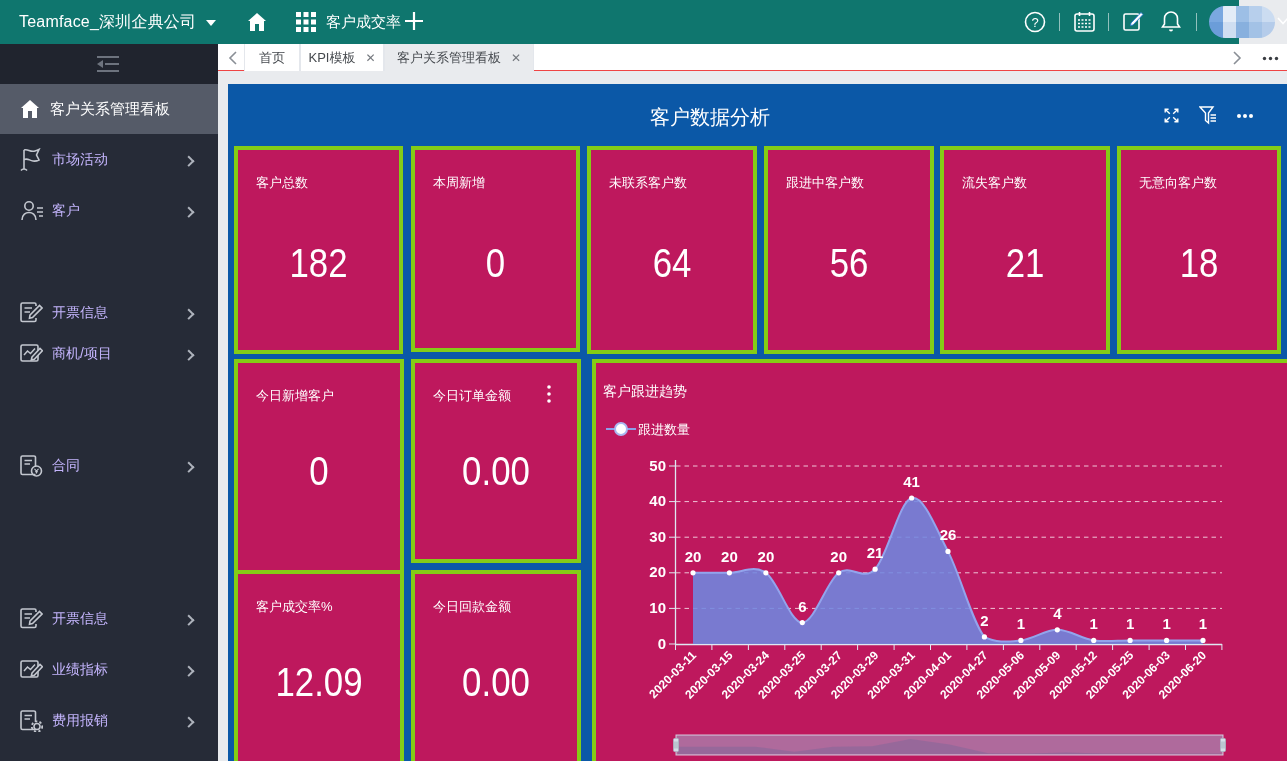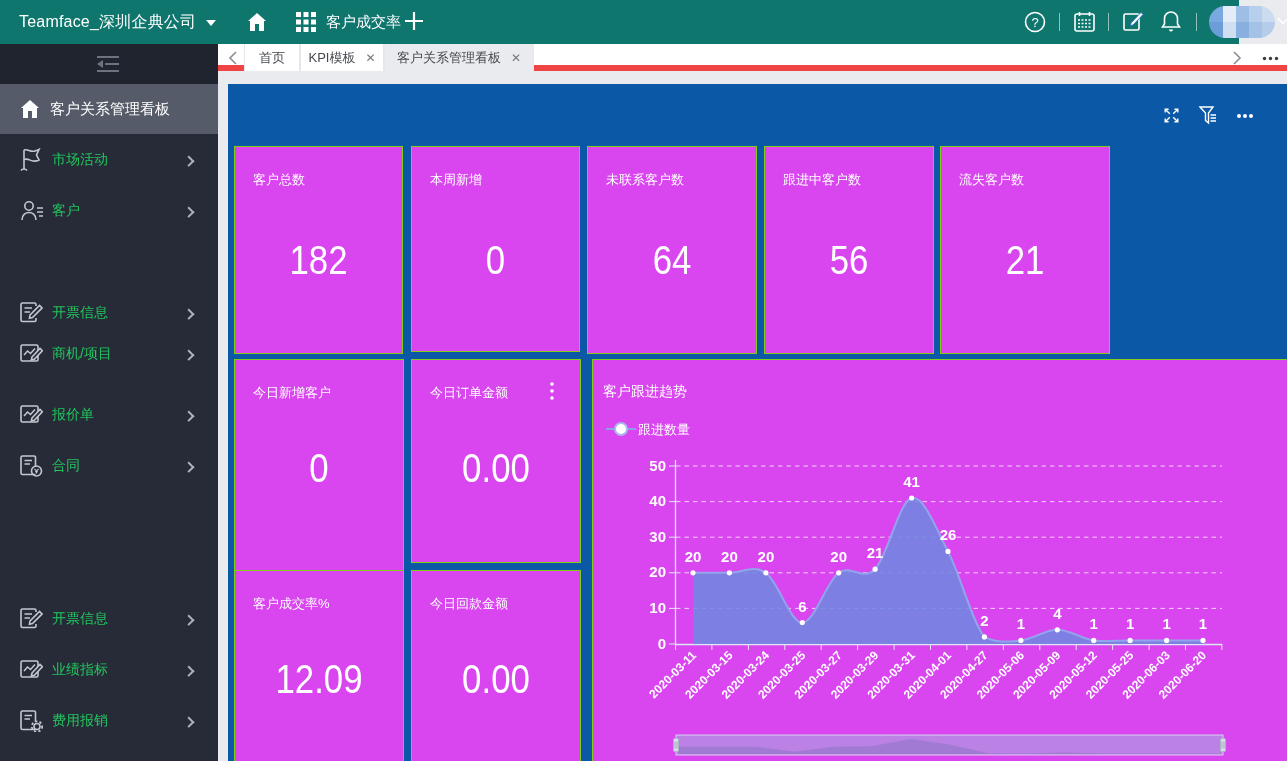--- a/index.html
+++ b/index.html
@@ -6,36 +6,36 @@
 .abs{position:absolute}
 body{position:relative;background:#e9ebee}
 
 #topbar{position:absolute;left:0;top:0;width:1239px;height:44px;background:#0f766e;color:#fff}
 #topbar .brand{position:absolute;left:19px;top:12px;font-size:16px;letter-spacing:.2px}
 .caret{display:inline-block;width:0;height:0;border-left:5px solid transparent;border-right:5px solid transparent;border-top:6px solid #fff;vertical-align:middle;margin-left:10px}
 .tsep{position:absolute;top:13px;width:1px;height:18px;background:rgba(255,255,255,.55)}
 
 #sidebar{position:absolute;left:0;top:44px;width:218px;height:717px;background:#262b37;overflow:hidden}
 #sbhead{position:absolute;left:0;top:0;width:218px;height:40px;background:#20242e}
-.mitem{position:absolute;left:0;width:218px;height:51px;color:#22c55e;font-size:14px}
+.mitem{position:absolute;left:0;width:218px;height:51px;color:#c4b5fd;font-size:14px}
 .mitem .txt{position:absolute;left:52px;top:50%;transform:translateY(-50%)}
 .mitem .chev{position:absolute;right:28px;top:50%;transform:translateY(-50%);width:8px;height:8px;border-top:2px solid #aeb3bc;border-right:2px solid #aeb3bc;rotate:45deg}
 .mitem svg{position:absolute;left:20px;top:50%;transform:translateY(-50%)}
 #active-item{position:absolute;left:0;top:40px;width:218px;height:50px;background:#555b68;color:#fff;font-size:15px}
 #active-item .txt{position:absolute;left:50px;top:50%;transform:translateY(-50%)}
 
-#tabbar{position:absolute;left:218px;top:44px;width:1069px;height:27px;background:#fff;border-bottom:6px solid #ef4444}
+#tabbar{position:absolute;left:218px;top:44px;width:1069px;height:27px;background:#fff;border-bottom:1px solid #ef4444}
 .tab{position:absolute;top:0;height:27px;font-size:13px;color:#45494e;border-right:1px solid #e4e7ec;border-left:1px solid #e4e7ec;background:#fff;display:flex;align-items:center;justify-content:center}
 .tab .x{color:#73777d;font-size:12px;margin-left:10px}
 #gap{position:absolute;left:218px;top:72px;width:1069px;height:12px;background:#e9ebee}
 #gutter{position:absolute;left:218px;top:84px;width:10px;height:677px;background:#e9ebee}
 
 #dash{position:absolute;left:228px;top:84px;width:1059px;height:677px;background:#0b58a7}
 #dtitle{position:absolute;left:0;top:20px;width:964px;text-align:center;color:#fff;font-size:20px}
-.card{position:absolute;background:#d946ef;border:1px solid #84cc16;color:#fff}
+.card{position:absolute;background:#be185d;border:4px solid #84cc16;color:#fff}
 .card .lab{position:absolute;left:18px;top:24px;font-size:13px}
 .card .val{position:absolute;left:0;width:100%;text-align:center;font-size:40px;transform:scaleX(.87);transform-origin:center}
 </style></head>
 <body>
 <div id="topbar">
   <span class="brand">Teamface_深圳企典公司<span class="caret"></span></span>
   <svg class="abs" style="left:246px;top:11px" width="22" height="22" viewBox="0 0 22 22">
       <path d="M11 2 L20 10 L18 10 L18 20 L13 20 L13 13 L9 13 L9 20 L4 20 L4 10 L2 10 Z" fill="#fff"></path>
     </svg>
   <svg class="abs" style="left:296px;top:12px" width="20" height="20" viewBox="0 0 20 20">
@@ -148,31 +148,20 @@
       <svg width="23" height="22" viewBox="0 0 23 22">
         <g fill="none" stroke="#c3c7cf" stroke-width="1.6">
           <rect x="1" y="2" width="17" height="16" rx="1.5"></rect>
           <path d="M4 12 L7.5 8 L10.5 10.5 L15 5.5" stroke-width="1.5"></path>
           <path d="M12 14 L20 5.5 L22.3 7.8 L14.3 16.3 L11.3 17 Z" fill="#262b37"></path>
         </g>
       </svg>
       <span class="txt">商机/项目</span>
       <span class="chev"></span>
     </div>
-  <div class="mitem" style="top:345px">
-      <svg width="23" height="22" viewBox="0 0 23 22">
-        <g fill="none" stroke="#c3c7cf" stroke-width="1.6">
-          <rect x="1" y="2" width="17" height="16" rx="1.5"></rect>
-          <path d="M4 12 L7.5 8 L10.5 10.5 L15 5.5" stroke-width="1.5"></path>
-          <path d="M12 14 L20 5.5 L22.3 7.8 L14.3 16.3 L11.3 17 Z" fill="#262b37"></path>
-        </g>
-      </svg>
-      <span class="txt">报价单</span>
-      <span class="chev"></span>
-    </div>
   <div class="mitem" style="top:396px">
       <svg width="23" height="22" viewBox="0 0 23 22">
         <g fill="none" stroke="#c3c7cf" stroke-width="1.6">
           <path d="M15.5 19.5 H2.5 A1.5 1.5 0 0 1 1 18 V2.5 A1.5 1.5 0 0 1 2.5 1 H14 A1.5 1.5 0 0 1 15.5 2.5 V12"></path>
           <path d="M4.5 5.5 H12 M4.5 9 H10" stroke-width="1.4"></path>
           <circle cx="16.5" cy="16" r="5"></circle>
           <path d="M14.5 13.8 L16.5 16 L18.5 13.8 M16.5 16 V18.5 M15 16.8 H18" stroke-width="1.1"></path>
         </g>
       </svg>
       <span class="txt">合同</span>
@@ -227,20 +216,21 @@
   <svg class="abs" style="left:1044px;top:12px" width="20" height="5" viewBox="0 0 20 5">
       <circle cx="2.5" cy="2.5" r="1.7" fill="#3a3d42"></circle>
       <circle cx="8.5" cy="2.5" r="1.7" fill="#3a3d42"></circle>
       <circle cx="14.5" cy="2.5" r="1.7" fill="#3a3d42"></circle>
     </svg>
 </div>
 <div id="gap"></div>
 <div id="gutter"></div>
 
 <div id="dash">
+  <div id="dtitle">客户数据分析</div>
 
   <svg class="abs" style="left:936px;top:24px" width="15" height="15" viewBox="0 0 15 15">
       <g stroke="#fff" stroke-width="1.4" fill="none">
         <path d="M4.6 1.2 H1.2 V4.6 M1.2 1.2 L5.8 5.8 M10.4 1.2 H13.8 V4.6 M13.8 1.2 L9.2 5.8 M13.8 10.4 V13.8 H10.4 M13.8 13.8 L9.2 9.2 M1.2 10.4 V13.8 H4.6 M1.2 13.8 L5.8 9.2"></path>
       </g>
     </svg>
   <svg class="abs" style="left:971px;top:22px" width="18" height="19" viewBox="0 0 18 19">
       <path d="M1 1 H14 L9.5 7 V17 L6.5 14.5 V7 Z" fill="none" stroke="#fff" stroke-width="1.4"></path>
       <path d="M11.5 9 H17 M11.5 12 H17 M11.5 15 H17" stroke="#fff" stroke-width="1.3"></path>
     </svg>
@@ -262,20 +252,24 @@
       <div class="lab">未联系客户数</div>
       <div class="val" style="top:91px">64</div>
     </div>
   <div class="card" style="left:536px;top:62px;width:170px;height:208px">
       <div class="lab">跟进中客户数</div>
       <div class="val" style="top:91px">56</div>
     </div>
   <div class="card" style="left:712px;top:62px;width:170px;height:208px">
       <div class="lab">流失客户数</div>
       <div class="val" style="top:91px">21</div>
+    </div>
+  <div class="card" style="left:889px;top:62px;width:164px;height:208px">
+      <div class="lab">无意向客户数</div>
+      <div class="val" style="top:91px">18</div>
     </div>
 
   <div class="card" style="left:6px;top:275px;width:170px;height:252px">
       <div class="lab">今日新增客户</div>
       <div class="val" style="top:86px">0</div>
     </div>
   <div class="card" style="left:183px;top:275px;width:170px;height:204px">
       <div class="lab">今日订单金额</div>
       <div class="val" style="top:86px">0.00</div>
     <svg class="abs" style="right:26px;top:22px" width="4" height="18" viewBox="0 0 4 18">

